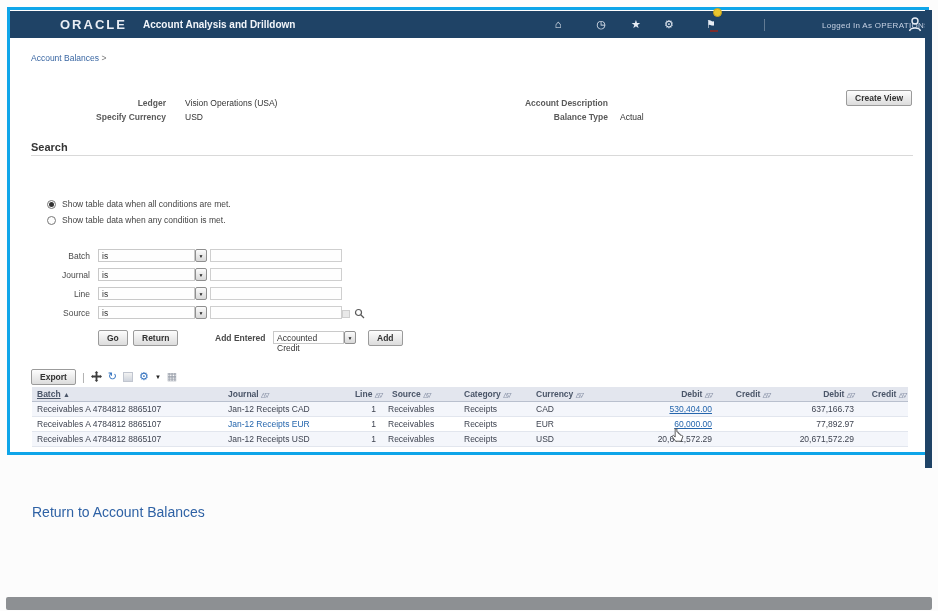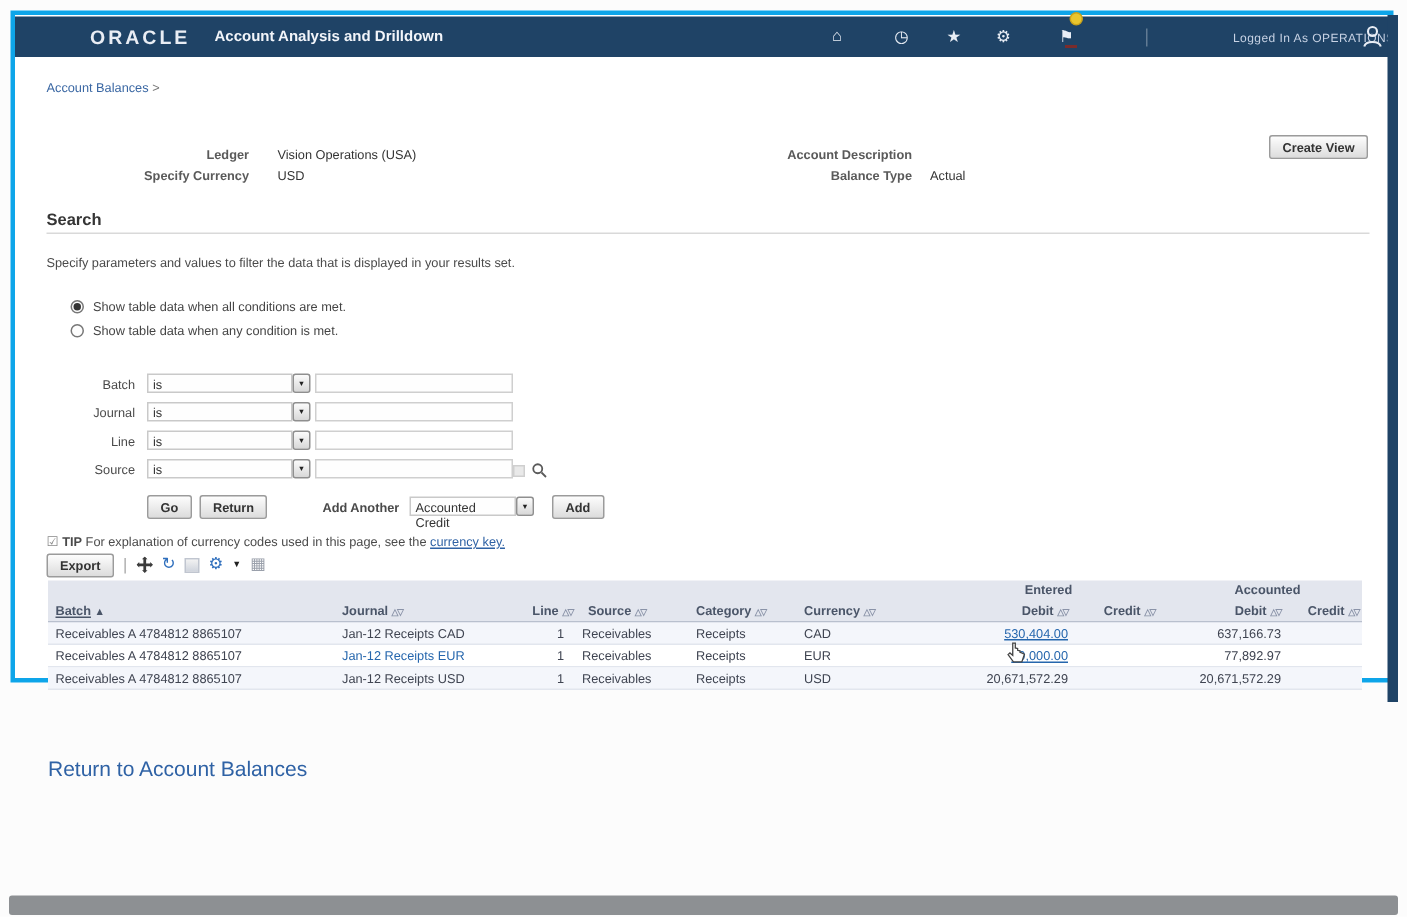--- a/index.html
+++ b/index.html
@@ -127,21 +127,20 @@
   <div class="abs info-label" style="left:40px; top:88px; width:116px">Ledger</div>
   <div class="abs info-value" style="left:175px; top:88px">Vision Operations (USA)</div>
   <div class="abs info-label" style="left:40px; top:102px; width:116px">Specify Currency</div>
   <div class="abs info-value" style="left:175px; top:102px">USD</div>
   <div class="abs info-label" style="left:430px; top:88px; width:168px">Account Description</div>
   <div class="abs info-label" style="left:430px; top:102px; width:168px">Balance Type</div>
   <div class="abs info-value" style="left:610px; top:102px">Actual</div>
 
   <div class="abs sec-head">Search</div>
   <div class="abs sec-rule"></div>
-  <div class="abs instructions">Specify parameters and values to filter the data that is displayed in your results set.</div>
 
   <div class="abs radio sel" style="left:37px; top:190px"></div>
   <div class="abs radio-label" style="left:52px; top:189px">Show table data when all conditions are met.</div>
   <div class="abs radio" style="left:37px; top:206px"></div>
   <div class="abs radio-label" style="left:52px; top:205px">Show table data when any condition is met.</div>
 
   <div class="abs f-label" style="left:0px; top:241px">Batch</div>
   <div class="abs combo" style="left:88px; top:239px; width:97px">is</div>
   <div class="abs ddbtn" style="left:185px; top:239px">▼</div>
   <input class="abs tinput" style="left: 200px; top: 239px;">
@@ -163,53 +162,42 @@
   <span class="abs" style="left:332px; top:300px; width:8px; height:8px; background:#e9e9e9; border:1px solid #cfcfcf"></span>
   <span class="abs" style="left:344px; top:298px">
     <svg width="11" height="11" viewBox="0 0 11 11">
         <circle cx="4.5" cy="4.5" r="3" fill="none" stroke="#5a5a5a" stroke-width="1.2"></circle>
         <line x1="7" y1="7" x2="10" y2="10" stroke="#5a5a5a" stroke-width="1.2"></line>
       </svg>
   </span>
 
   <div class="abs btn" style="left:88px; top:320px">Go</div>
   <div class="abs btn" style="left:123px; top:320px">Return</div>
-  <div class="abs add-another" style="left:205px; top:323px">Add Another</div>
+  <div class="abs add-another" style="left:205px; top:323px">Add Entered</div>
   <div class="abs combo" style="left:263px; top:321px; width:71px">Accounted Credit</div>
   <div class="abs ddbtn" style="left:334px; top:321px">▼</div>
   <div class="abs btn" style="left:358px; top:320px">Add</div>
 
-  <div class="abs tip-line">
-    <span class="tip-icon">☑</span>
-    <span class="tip-strong">TIP</span>
-    <span>For explanation of currency codes used in this page, see the</span>
-    <span class="tip-link">currency key.</span>
-  </div>
 
   <div class="abs toolbar">
     <span class="btn">Export</span>
     <span class="tb-sep">|</span>
     <span class="tb-icon">
       <svg width="11" height="11" viewBox="0 0 12 12">
           <path d="M6 0l2 2H7v3h3V4l2 2-2 2V7H7v3h1l-2 2-2-2h1V7H2v1L0 6l2-2v1h3V2H4z" fill="#3c3c3c"></path>
         </svg>
     </span>
     <span class="tb-icon blue">↻</span>
     <span class="tb-icon" style="width:10px; height:10px; background:linear-gradient(#f2f2f2,#cfd4dd); border:1px solid #c0c5cf"></span>
     <span class="tb-icon blue">⚙</span>
     <span class="caret">▼</span>
     <span class="tb-icon grid-glyph">▦</span>
   </div>
 
   <div class="abs tbl">
-    <div class="ghead">
-      <div class="gh"></div>
-      <div class="gh" style="padding-left:24px">Entered</div>
-      <div class="gh" style="padding-left:10px">Accounted</div>
-    </div>
     <div class="thead">
       <div class="th cl"><span class="u">Batch</span> <span class="sorted">▲</span></div>
       <div class="th cl2"><span>Journal</span> <span class="sort">△▽</span></div>
       <div class="th cr" style="padding-right:0"><span>Line</span> <span class="sort">△▽</span></div>
       <div class="th cl3"><span>Source</span> <span class="sort">△▽</span></div>
       <div class="th cl3"><span>Category</span> <span class="sort">△▽</span></div>
       <div class="th cl3"><span>Currency</span> <span class="sort">△▽</span></div>
       <div class="th cr2"><span>Debit</span> <span class="sort">△▽</span></div>
       <div class="th cr2"><span>Credit</span> <span class="sort">△▽</span></div>
       <div class="th cr2"><span>Debit</span> <span class="sort">△▽</span></div>

